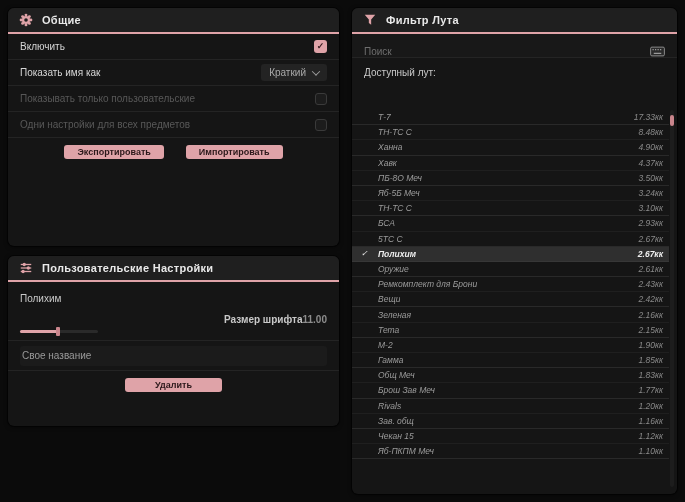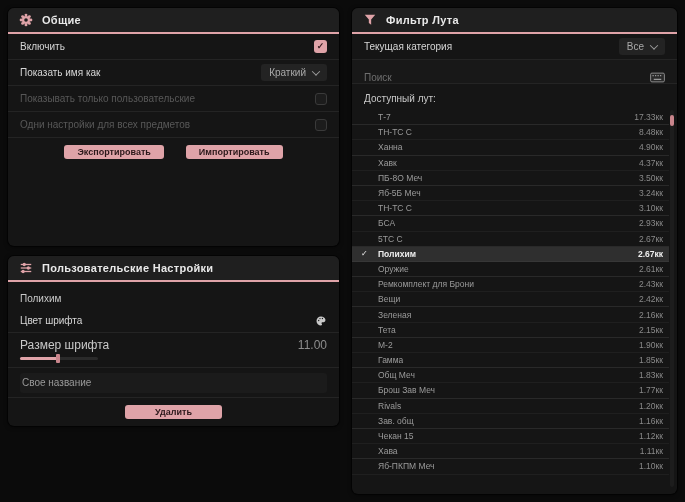--- a/index.html
+++ b/index.html
@@ -90,21 +90,21 @@
 
   
   .plain-label{
     padding:11px 12px 5px 12px;font-size:10px;color:#c9c9c9;
   }
   .icon-btn{width:13px;height:13px;display:flex;align-items:center;justify-content:center;}
   .icon-btn svg{width:12px;height:12px;display:block;}
   .size-block{
     padding:5px 12px 7px 12px;border-bottom:1px solid var(--divider);
   }
-  .size-line{display:flex;justify-content:space-between;align-items:center;font-size:12px;color:#c9c9c9;}
+  .size-line{display:flex;justify-content:flex-end;align-items:center;font-size:10px;color:#c9c9c9;font-weight:bold;}
   .size-value{color:#8d8d8d;}
   .slider{
     position:relative;margin-top:5px;width:78px;height:3px;background:#2a2a2a;border-radius:2px;
   }
   .slider-fill{position:absolute;left:0;top:0;height:3px;width:38px;background:var(--accent);border-radius:2px;}
   .slider-handle{position:absolute;left:36px;top:-3px;width:4px;height:9px;background:var(--accent-deep);border-radius:1px;}
   .name-row{
     display:flex;align-items:center;height:30px;padding:0 12px;border-bottom:1px solid var(--divider);
   }
   .name-input{
@@ -120,21 +120,21 @@
     height:24px;padding:0 12px;border-bottom:1px solid var(--divider);
     background:#181818;
   }
   .search-input{
     flex:1;background:transparent;border:none;outline:none;
     color:#cfcfcf;font-size:10px;font-family:"Liberation Sans", sans-serif;
   }
   .search-input::placeholder{color:#6e6e6e;}
   .avail-label{padding:9px 12px 5px 12px;font-size:10px;color:#c9c9c9;}
   .loot-list{
-    position:absolute;left:0;right:8px;top:102px;bottom:7px;overflow:hidden;
+    position:absolute;left:0;right:8px;top:102px;bottom:7px;overflow:hidden;font-style:italic;
   }
   .loot-row{
     position:relative;display:flex;align-items:center;justify-content:space-between;
     height:15.2px;padding:0 6px 0 26px;
     font-size:8.5px;
     border-bottom:1px solid rgba(255,255,255,0.045);
   }
   .loot-row:nth-child(odd){border-bottom-color:rgba(255,255,255,0.085);}
   .loot-row .check{
     position:absolute;left:9px;top:0;height:100%;
@@ -220,31 +220,20 @@
             <circle cx="16" cy="12" r="2.8"></circle>
             <circle cx="7" cy="18" r="2.8"></circle>
         </g>
       </svg>
     </span>
     <span class="panel-title">Пользовательские Настройки</span>
   </header>
 
   <div class="plain-label">Полихим</div>
 
-  <div class="row" style="height:24px">
-    <span>Цвет шрифта</span>
-    <span class="icon-btn">
-      <svg viewBox="0 0 24 24">
-        <path fill="#c9c9c9" d="M12 3a9 9 0 1 0 0 18c1.5 0 2.1-.9 2.1-1.8 0-.5-.2-.9-.5-1.3-.3-.4-.5-.8-.5-1.4 0-1.1.9-2 2-2h2.3A4.7 4.7 0 0 0 21 10c-.5-4-4.4-7-9-7z"></path>
-        <circle cx="7.4" cy="11" r="1.3" fill="#151515"></circle>
-        <circle cx="10" cy="7.2" r="1.3" fill="#151515"></circle>
-        <circle cx="14.8" cy="7" r="1.3" fill="#151515"></circle>
-      </svg>
-    </span>
-  </div>
 
   <div class="size-block">
     <div class="size-line">
       <span>Размер шрифта</span>
       <span class="size-value">11.00</span>
     </div>
     <div class="slider">
       <span class="slider-fill"></span>
       <span class="slider-handle"></span>
     </div>
@@ -262,27 +251,20 @@
 <section class="panel" id="panel-loot">
   <header class="panel-header">
     <span class="hicon">
       <svg viewBox="0 0 24 24">
           <path fill="#dfa3a8" d="M3 3h18l-7 8v9l-4-3v-6z"></path>
         </svg>
     </span>
     <span class="panel-title">Фильтр Лута</span>
   </header>
 
-  <div class="row">
-    <span>Текущая категория</span>
-    <span class="dropdown">
-      <span>Все</span>
-      <span class="chev"></span>
-    </span>
-  </div>
 
   <div class="search-row">
     <input class="search-input" placeholder="Поиск" style="">
     <span class="icon-btn" style="width:15px;height:11px">
       <svg viewBox="0 0 24 16" style="width:15px;height:11px">
         <rect x="1" y="1" width="22" height="14" rx="2" fill="#2a2a2a" stroke="#9a9a9a" stroke-width="1.4"></rect>
         <g fill="#9a9a9a">
           <rect x="4" y="4" width="2" height="2"></rect>
             <rect x="8" y="4" width="2" height="2"></rect>
           <rect x="12" y="4" width="2" height="2"></rect>
@@ -401,25 +383,20 @@
         <span class="name">Зав. общ</span>
         <span class="value">1.16кк</span>
       </div>
       <div class="loot-row">
         <span class="check"></span>
         <span class="name">Чекан 15</span>
         <span class="value">1.12кк</span>
       </div>
       <div class="loot-row">
         <span class="check"></span>
-        <span class="name">Хава</span>
-        <span class="value">1.11кк</span>
-      </div>
-      <div class="loot-row">
-        <span class="check"></span>
         <span class="name">Яб-ПКПМ Меч</span>
         <span class="value">1.10кк</span>
       </div>
     </div>
 
   <div class="scrollbar">
     <span class="scroll-thumb"></span>
   </div>
 </section>
 

